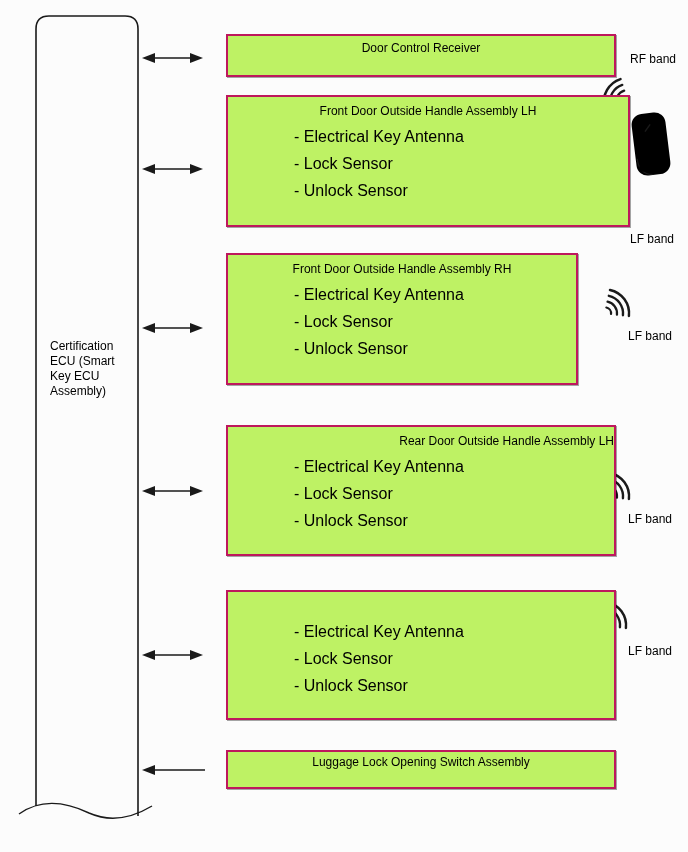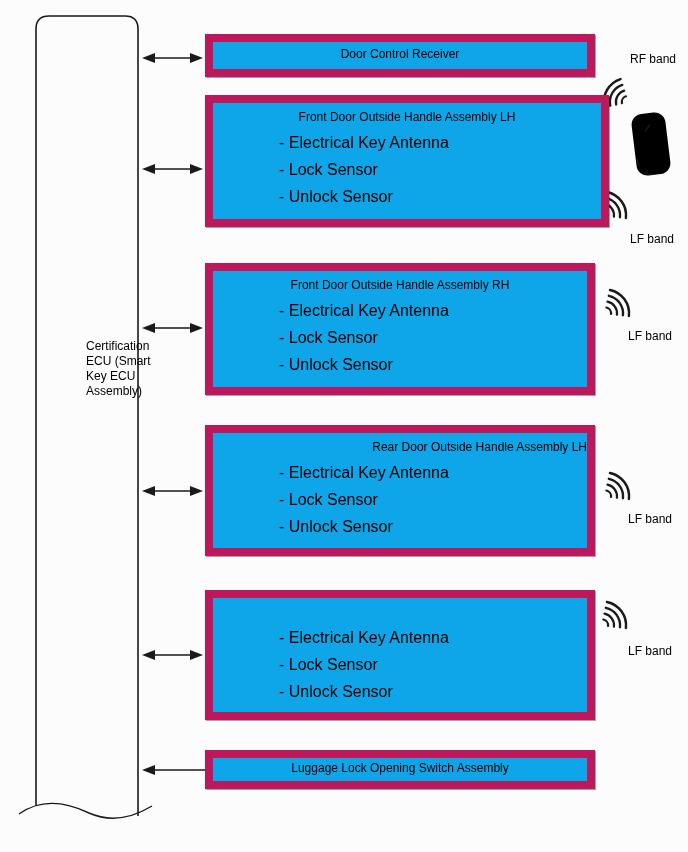--- a/index.html
+++ b/index.html
@@ -4,33 +4,33 @@
 <style>
   html,body{margin:0;padding:0;background:#fcfcfc;}
   .canvas{
     position:relative;width:688px;height:852px;background:#fcfcfc;
     font-family:"Liberation Sans",sans-serif;color:#000;overflow:hidden;
   }
   .overlay{position:absolute;left:0;top:0;width:688px;height:852px;}
   .overlay line, .overlay path{stroke:#1a1a1a;fill:none;}
   .overlay polygon{fill:#1a1a1a;stroke:none;}
   .box{
-    position:absolute;border:8px solid #be185d;background:#0ea5e9;
-    box-sizing:border-box;box-shadow:1px 1px 0 rgba(0,0,0,0.35);
+    position:absolute;border:2px solid #be185d;background:#bef264;
+    box-sizing:border-box;box-shadow:1px 1px 0 rgba(0,0,0,0.35);margin-left:21px;
   }
   .node-title{
     position:absolute;left:0;right:0;text-align:center;
     font-size:12px;line-height:14px;white-space:nowrap;
   }
   .node-item{
     position:absolute;left:66px;font-size:16px;line-height:14px;white-space:nowrap;
   }
   .ecu-label{
     position:absolute;left:50px;top:339px;width:100px;
-    font-size:12px;line-height:15px;white-space:pre-line;margin-left:36px;
+    font-size:12px;line-height:15px;white-space:pre-line;
   }
   .band-label{
     position:absolute;font-size:12px;line-height:14px;white-space:nowrap;
   }
 </style>
 </head>
 <body>
 
 <div class="canvas">
 
@@ -101,21 +101,21 @@
     <div class="node-title" style="top:5px;">Door Control Receiver</div>
   </div>
 
   <div class="box" style="left:205px;top:95px;width:404px;height:132px;">
     <div class="node-title" style="top:7px;">Front Door Outside Handle Assembly LH</div>
     <div class="node-item" style="top:33px;">- Electrical Key Antenna</div>
     <div class="node-item" style="top:60px;">- Lock Sensor</div>
     <div class="node-item" style="top:87px;">- Unlock Sensor</div>
   </div>
 
-  <div class="box" style="left:205px;top:263px;width:390px;height:132px;padding-left:44px;">
+  <div class="box" style="left:205px;top:253px;width:352px;height:132px;padding-left:44px;">
     <div class="node-title" style="top:7px;">Front Door Outside Handle Assembly RH</div>
     <div class="node-item" style="top:33px;">- Electrical Key Antenna</div>
     <div class="node-item" style="top:60px;">- Lock Sensor</div>
     <div class="node-item" style="top:87px;">- Unlock Sensor</div>
   </div>
 
   <div class="box" style="left:205px;top:425px;width:390px;height:131px;">
     <div class="node-title" style="top:7px;text-align:right;">Rear Door Outside Handle Assembly LH</div>
     <div class="node-item" style="top:33px;">- Electrical Key Antenna</div>
     <div class="node-item" style="top:60px;">- Lock Sensor</div>

